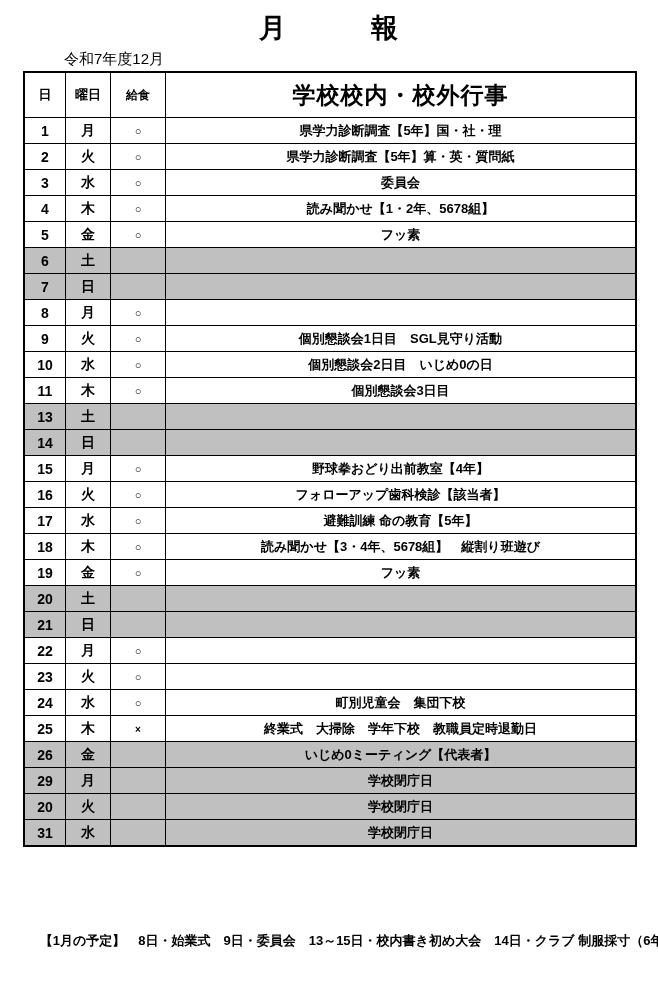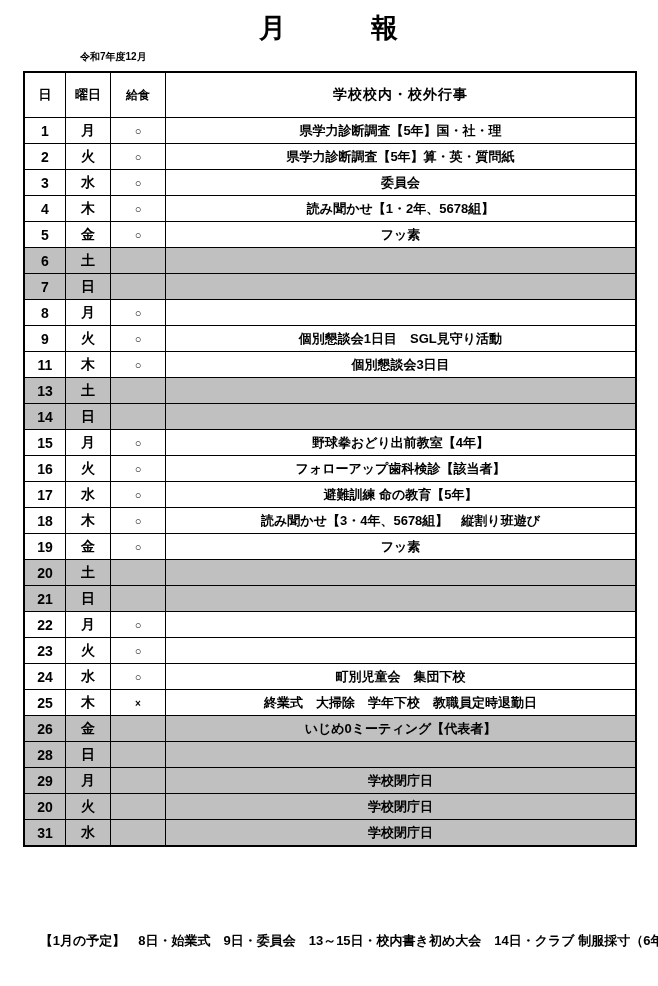--- a/index.html
+++ b/index.html
@@ -33,23 +33,23 @@
     font-weight: bold;
     letter-spacing: 1px;
     line-height: 1.1;
     white-space: pre;
   }
 
   
   .doc-subtitle {
     position: absolute;
     top: 50px;
-    left: 80px;
-    font-size: 10px;
-    font-weight: bold;
+    left: 64px;
+    font-size: 15px;
+    font-weight: normal;
     letter-spacing: 0px;
   }
 
   
   .schedule-wrap {
     position: absolute;
     top: 72px;
     left: 24px;
     width: 611px;
   }
@@ -76,21 +76,21 @@
   col.c-lunch  { width: 55px; }
   col.c-event  { width: 470px; }
 
   thead th {
     height: 44px;
     font-weight: bold;
     text-align: center;
   }
   th.h-day, th.h-wd { font-size: 13px; }
   th.h-lunch { font-size: 12px; border-radius: 8px; }
-  th.h-event { font-size: 14px; letter-spacing: 1px; }
+  th.h-event { font-size: 23px; letter-spacing: 1px; }
 
   tbody tr { height: 25px; }
   tbody td { height: 25px; }
 
   td.day, td.weekday {
     text-align: center;
     font-size: 14px;
   }
   td.lunch {
     text-align: center;
@@ -197,20 +197,26 @@
             <td class="lunch"><span class="mark-o">○</span></td>
             <td class="event"></td>
           </tr>
           <tr>
             <td class="day">9</td>
             <td class="weekday">火</td>
             <td class="lunch"><span class="mark-o">○</span></td>
             <td class="event">個別懇談会1日目　SGL見守り活動</td>
           </tr>
           <tr>
+            <td class="day">10</td>
+            <td class="weekday">水</td>
+            <td class="lunch"><span class="mark-o">○</span></td>
+            <td class="event">個別懇談会2日目　いじめ0の日</td>
+          </tr>
+          <tr>
             <td class="day">11</td>
             <td class="weekday">木</td>
             <td class="lunch"><span class="mark-o">○</span></td>
             <td class="event">個別懇談会3日目</td>
           </tr>
           <tr class="weekend">
             <td class="day">13</td>
             <td class="weekday">土</td>
             <td class="lunch"></td>
             <td class="event"></td>
@@ -285,26 +291,20 @@
             <td class="day">25</td>
             <td class="weekday">木</td>
             <td class="lunch"><span class="mark-x">×</span></td>
             <td class="event">終業式　大掃除　学年下校　教職員定時退勤日</td>
           </tr>
           <tr class="weekend">
             <td class="day">26</td>
             <td class="weekday">金</td>
             <td class="lunch"></td>
             <td class="event">いじめ0ミーティング【代表者】</td>
-          </tr>
-          <tr class="weekend">
-            <td class="day">28</td>
-            <td class="weekday">日</td>
-            <td class="lunch"></td>
-            <td class="event"></td>
           </tr>
           <tr class="weekend">
             <td class="day">29</td>
             <td class="weekday">月</td>
             <td class="lunch"></td>
             <td class="event">学校閉庁日</td>
           </tr>
           <tr class="weekend">
             <td class="day">20</td>
             <td class="weekday">火</td>

